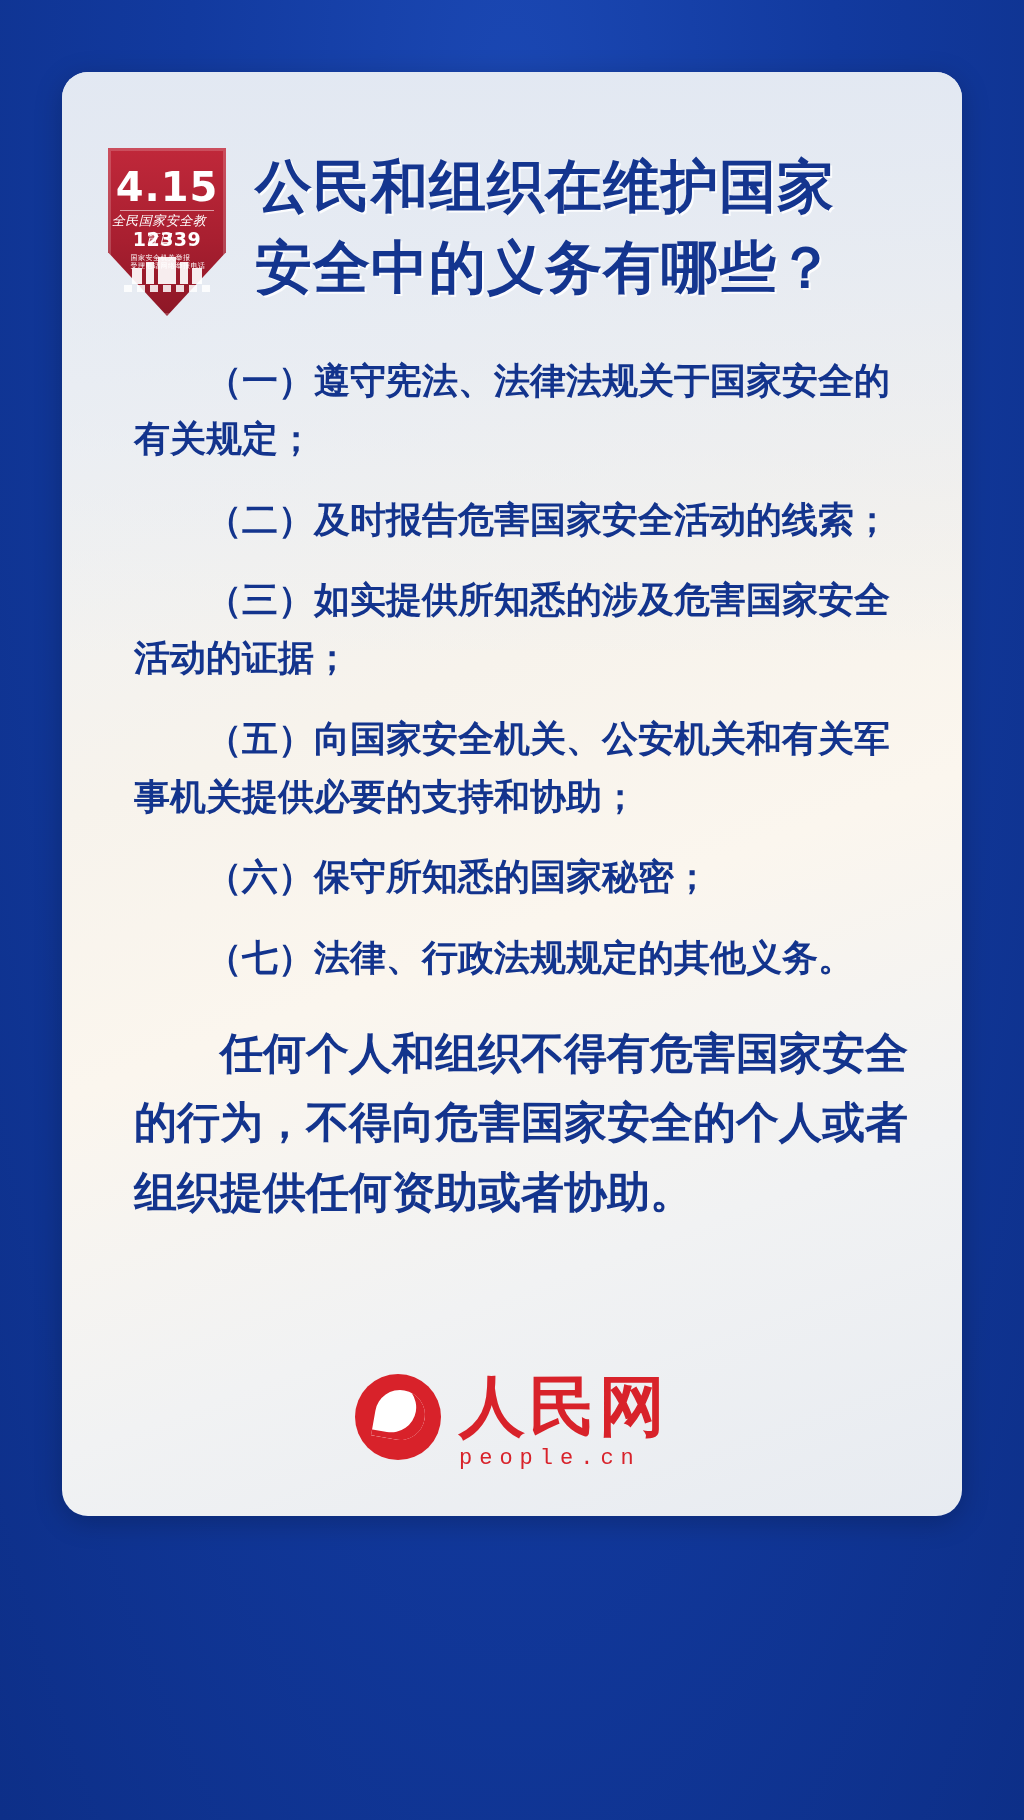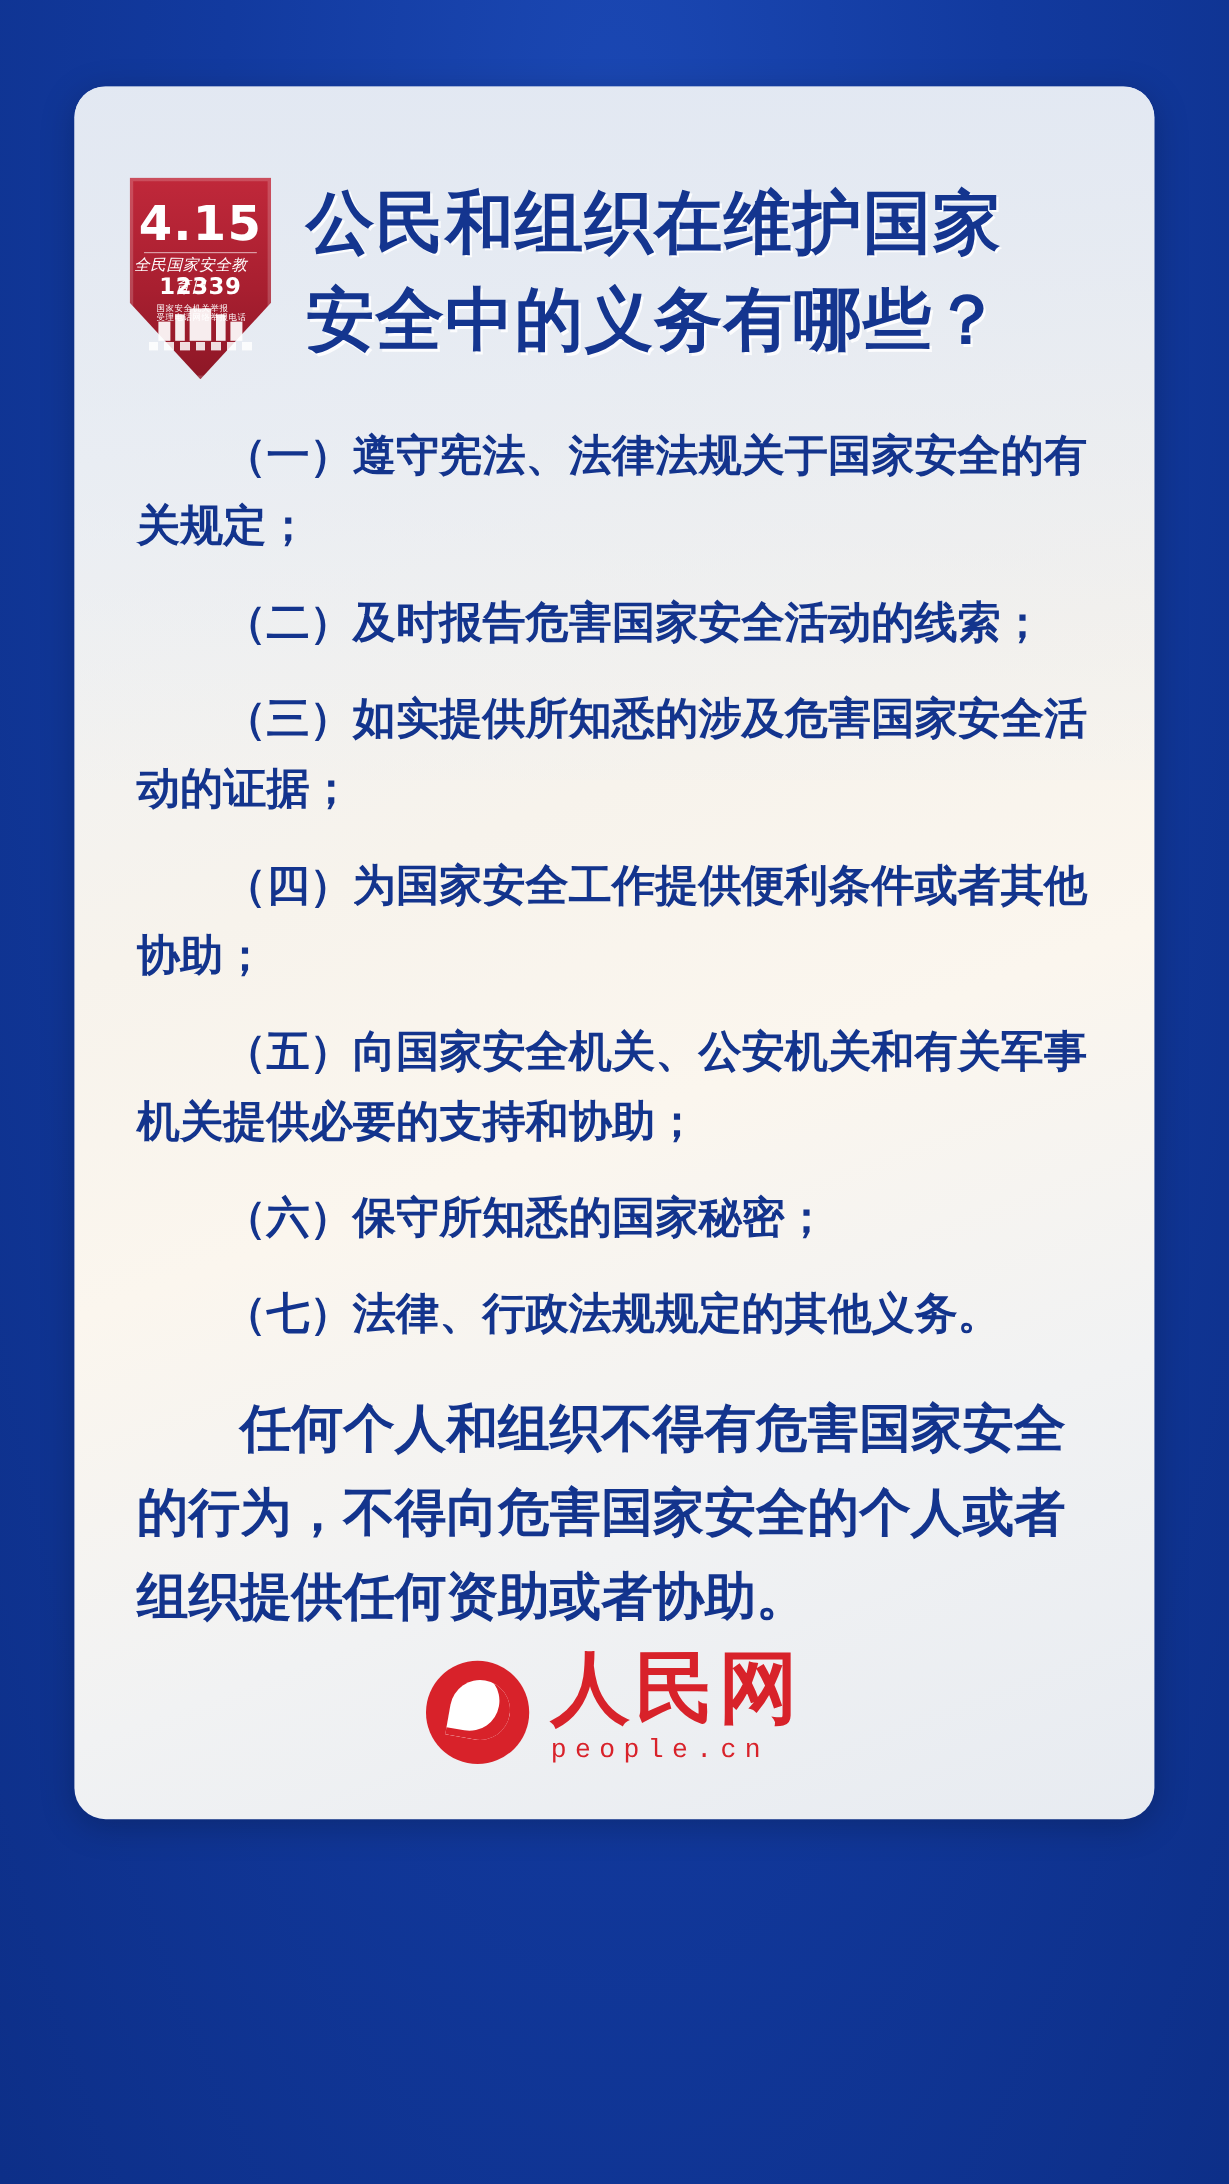--- a/index.html
+++ b/index.html
@@ -144,21 +144,21 @@
     color: #14358f;
     letter-spacing: 1px;
     text-shadow: 2px 2px 0 rgba(255,255,255,0.85);
     white-space: nowrap;
     margin-left: 13px;
   }
 
   
   .content {
     position: relative;
-    padding: 36px 54px 0 52px;
+    padding: 36px 54px 0 72px;
   }
   .clause {
     font-family: "DejaVu Sans", "Liberation Sans", sans-serif;
     font-size: 36px;
     line-height: 1.62;
     color: #13348d;
     text-indent: 2em;
     margin: 0 0 22px 0;
     font-weight: 600;
   }
@@ -171,21 +171,21 @@
     margin: 32px 0 0 0;
     font-weight: 700;
   }
 
   
   .footer {
     position: absolute;
     left: 0; right: 0;
     bottom: 46px;
     display: flex;
-    align-items: flex-end;
+    align-items: flex-start;
     justify-content: center;
     gap: 18px;
   }
   .logo-mark {
     position: relative;
     width: 86px;
     height: 86px;
     border-radius: 50%;
     background: #d8222a;
     flex: 0 0 auto;
@@ -253,21 +253,20 @@
       <div class="title-wrap">
         <div class="title-line">公民和组织在维护国家</div>
         <div class="title-line">安全中的义务有哪些？</div>
       </div>
     </div>
 
     <div class="content">
       <p class="clause">（一）遵守宪法、法律法规关于国家安全的有关规定；</p>
       <p class="clause">（二）及时报告危害国家安全活动的线索；</p>
       <p class="clause">（三）如实提供所知悉的涉及危害国家安全活动的证据；</p>
-      <p class="clause">（四）为国家安全工作提供便利条件或者其他协助；</p>
       <p class="clause">（五）向国家安全机关、公安机关和有关军事机关提供必要的支持和协助；</p>
       <p class="clause">（六）保守所知悉的国家秘密；</p>
       <p class="clause">（七）法律、行政法规规定的其他义务。</p>
       <p class="closing">任何个人和组织不得有危害国家安全的行为，不得向危害国家安全的个人或者组织提供任何资助或者协助。</p>
     </div>
 
     <div class="footer">
       <div class="logo-mark"></div>
       <div class="logo-text">
         <div class="logo-cn">人民网</div>

